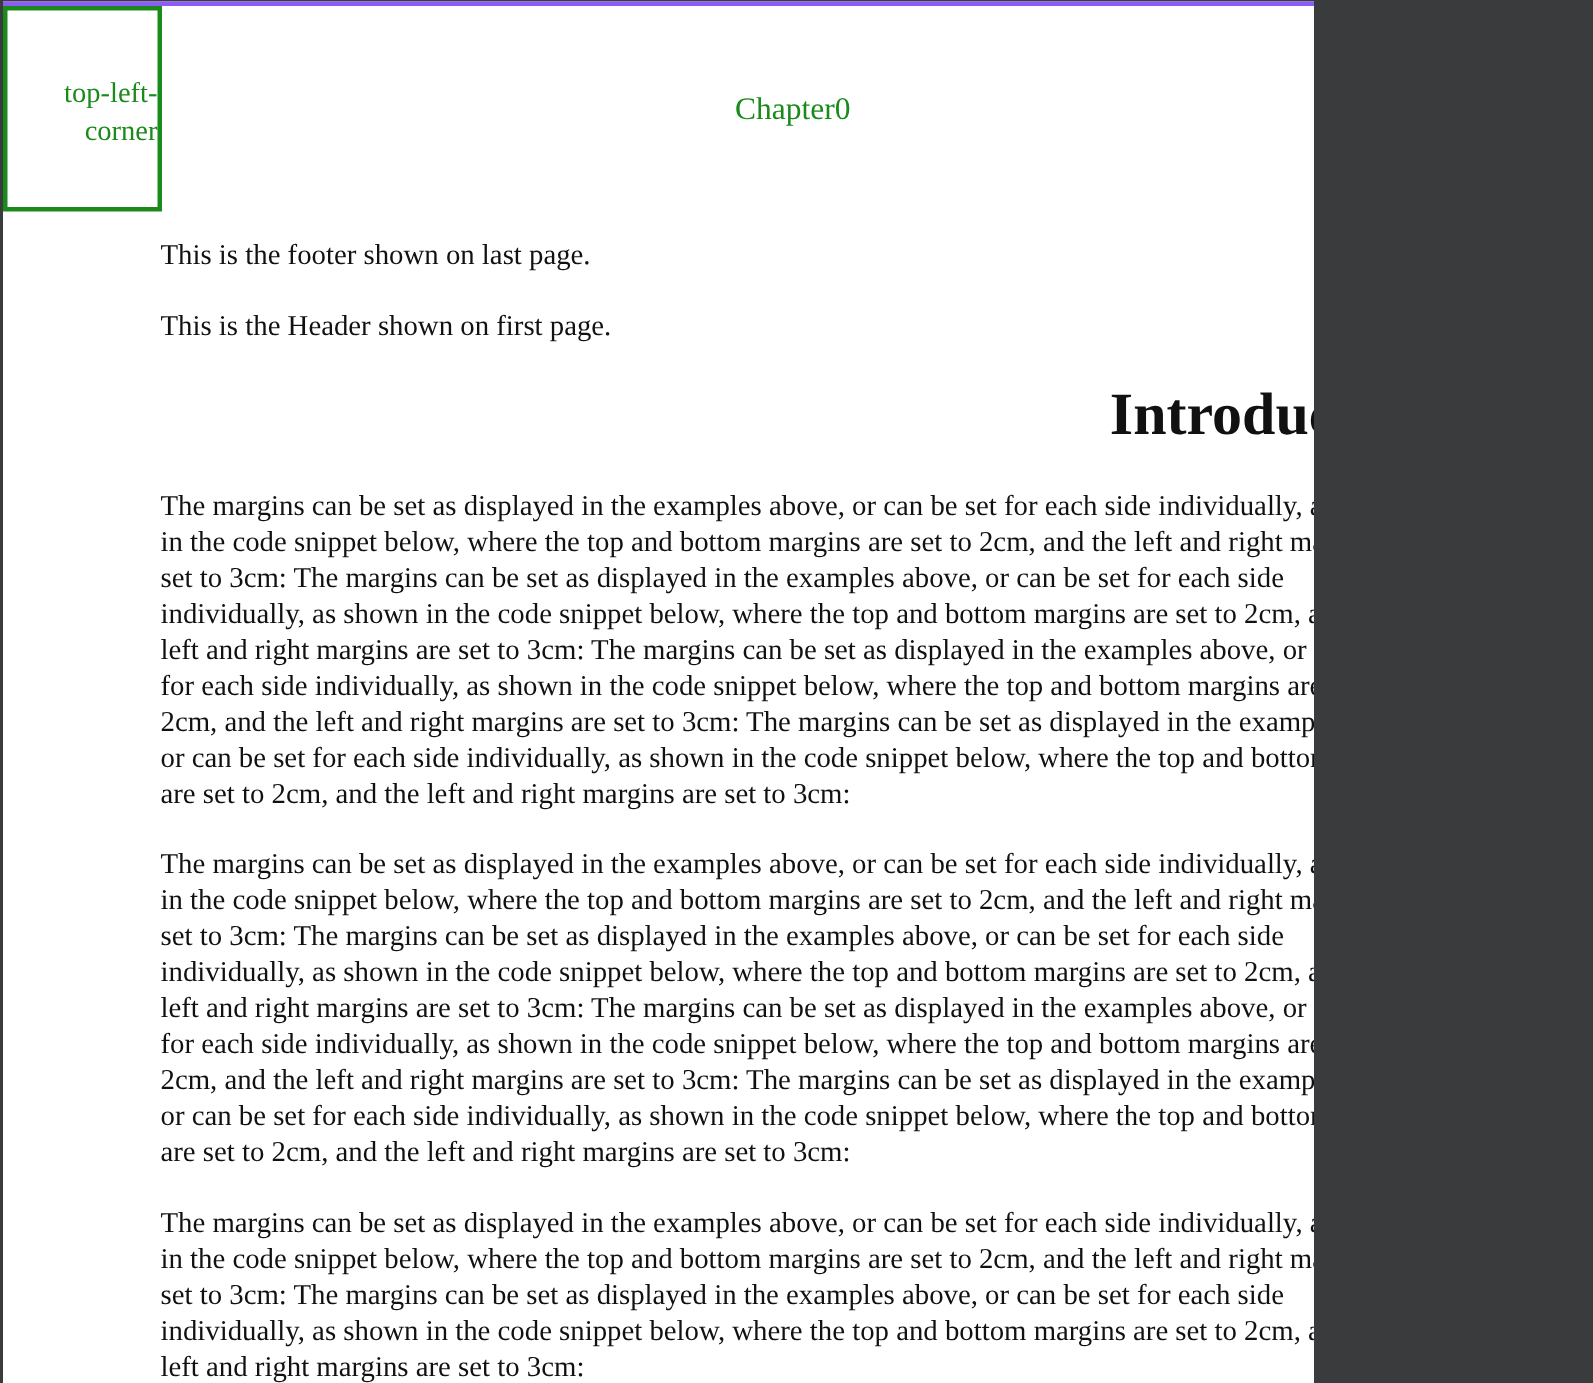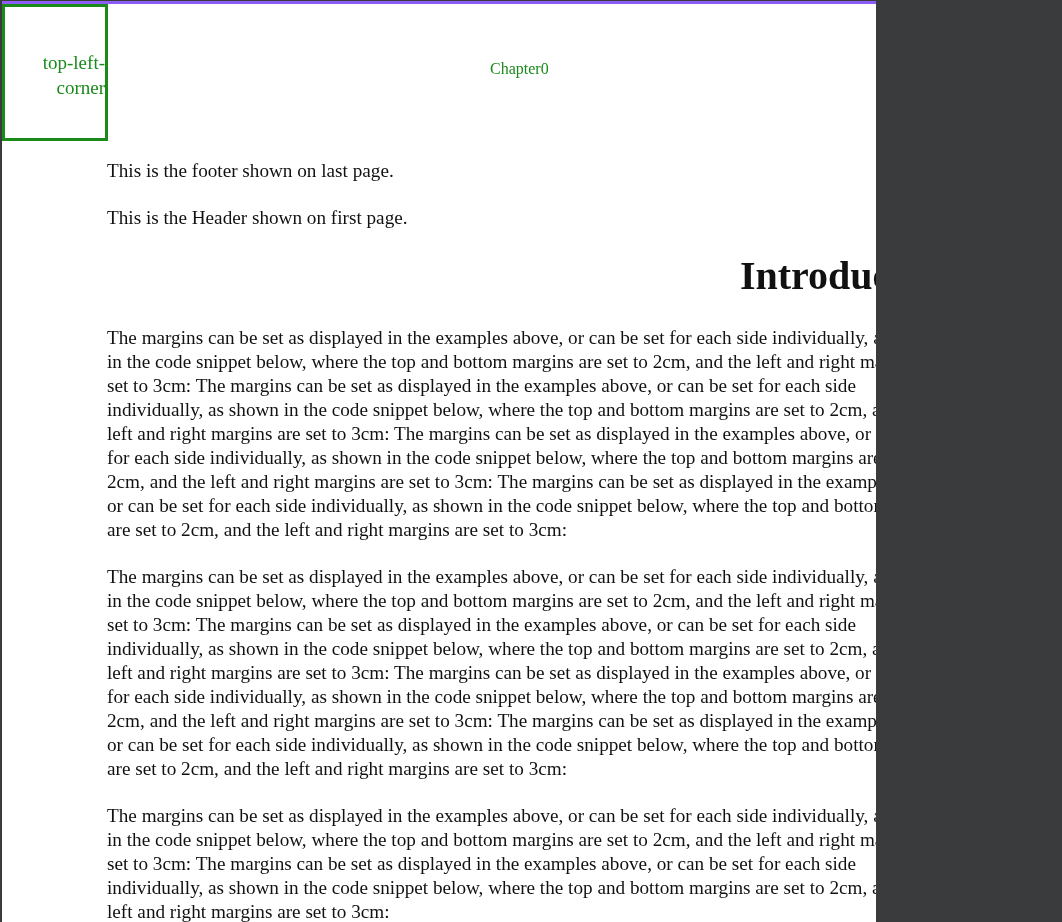--- a/index.html
+++ b/index.html
@@ -31,21 +31,21 @@
     .corner.right .label { left: 0; text-align: left; width: 110px; white-space: normal; }
     .logo {
       position: absolute; left: 34px; top: 23px;
       width: 43px; height: 43px;
       background: #3f1260;
       overflow: hidden;
     }
     .logo-svg { position: absolute; left: 0; top: 0; }
     .chapter {
       position: absolute; left: 488px; top: 56px;
-      color: #1a8a1a; font-size: 16px;
+      color: #1a8a1a; font-size: 21px;
     }
     .content {
       position: absolute; left: 105px; top: 155px;
       width: 850px;
       color: #111;
       font-size: 19.2px; line-height: 24px;
     }
     .content p { margin: 0 0 23px 0; }
     .content h1 {
       font-size: 40px; font-weight: bold; margin: 7px 0 27px 0; line-height: 46px; text-align: right;

